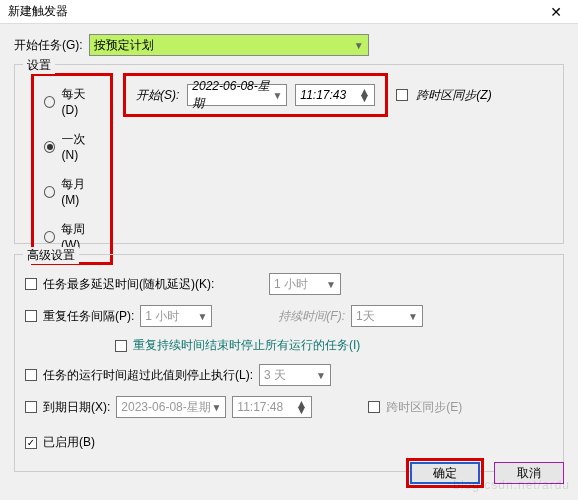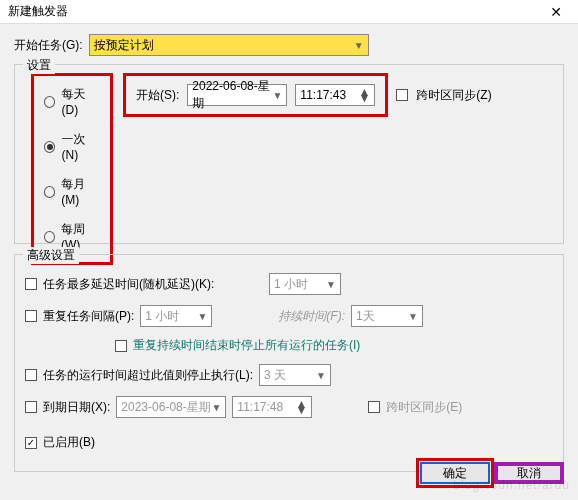--- a/index.html
+++ b/index.html
@@ -4,46 +4,46 @@
 <style>
 * { box-sizing: border-box; font-family: "Microsoft YaHei", sans-serif; font-size: 12px; }
 body { margin: 0; background: #f0f0f0; width: 578px; height: 500px; position: relative; }
 .window { background: #f0f0f0; width: 578px; height: 500px; }
 .titlebar { display: flex; justify-content: space-between; align-items: center; height: 24px; padding: 0 4px 0 8px; background: #fff; border-bottom: 1px solid #ddd; }
 .title { font-size: 12px; }
 .close-x { width: 36px; text-align: center; font-size: 14px; cursor: default; }
 .body { padding: 10px 14px; }
 .row { display: flex; align-items: center; margin-bottom: 8px; }
 .label { margin-right: 6px; }
-.select-wide { width: 280px; height: 22px; border: 1px solid #888; background: #fde047; display: flex; align-items: center; justify-content: space-between; padding: 0 4px; }
+.select-wide { width: 280px; height: 22px; border: 1px solid #888; background: #bef264; display: flex; align-items: center; justify-content: space-between; padding: 0 4px; }
 .chev { font-size: 10px; color: #666; }
 .fieldset { border: 1px solid #ccc; margin: 0 0 10px 0; padding: 8px 10px 10px 10px; position: relative; }
 .legend { position: absolute; top: -8px; left: 8px; background: #f0f0f0; padding: 0 4px; font-size: 12px; }
 .settings-flex { display: flex; gap: 10px; }
 .radio-box { border: 3px solid #d40000; padding: 10px 10px; display: flex; flex-direction: column; gap: 14px; width: 82px; }
 .radio-item { display: flex; align-items: center; gap: 6px; }
 .radio { width: 12px; height: 12px; border: 1px solid #555; border-radius: 50%; display: inline-flex; align-items: center; justify-content: center; }
 .radio.checked::after { content: ""; width: 6px; height: 6px; background: #333; border-radius: 50%; }
-.start-area { flex: 1; }
+.start-area { flex: 1; font-style: italic; }
 .start-box { border: 3px solid #d40000; padding: 8px 10px; display: flex; align-items: center; gap: 8px; width: fit-content; }
 .date-input, .time-input, .combo { height: 22px; border: 1px solid #888; background: #fff; display: flex; align-items: center; padding: 0 4px; }
 .date-input { width: 100px; justify-content: space-between; }
 .time-input { width: 80px; justify-content: space-between; }
 .spin { display: flex; flex-direction: column; font-size: 6px; line-height: 6px; color: #555; margin-left: 4px; }
 .checkbox { width: 12px; height: 12px; border: 1px solid #555; display: inline-flex; align-items: center; justify-content: center; background: #fff; }
 .checkbox.checked::after { content: "✓"; font-size: 10px; line-height: 10px; }
 .adv-row { display: flex; align-items: center; margin: 10px 0; gap: 6px; }
 .combo { justify-content: space-between; }
 .combo.w70 { width: 72px; }
 .combo.w110 { width: 110px; }
 .combo.w80 { width: 80px; }
 .indent-note { margin-left: 90px; color: #0f766e; display: flex; align-items: center; gap: 6px; }
 .disabled { color: #999; }
-.footer { position: absolute; bottom: 12px; right: 14px; display: flex; gap: 0; align-items: center; }
-.btn { width: 70px; height: 22px; border: 4px solid #a21caf; background: #e6e6e6; display: flex; align-items: center; justify-content: center; }
+.footer { position: absolute; bottom: 12px; right: 14px; display: flex; gap: 10px; align-items: center; }
+.btn { width: 70px; height: 22px; border: 1px solid #a21caf; background: #e6e6e6; display: flex; align-items: center; justify-content: center; }
 .btn-ok-wrap { border: 3px solid #d40000; padding: 1px; }
 .btn-ok { border: 2px solid #1a5fd0; background: #e6e6e6; width: 70px; height: 22px; display: flex; align-items: center; justify-content: center; }
 .watermark { position: absolute; right: 8px; bottom: 8px; color: rgba(0,0,0,0.12); font-size: 12px; letter-spacing: 1px; pointer-events: none; }
 </style>
 </head>
 <body>
 
 <div class="window">
   <div class="titlebar">
     <span class="title">新建触发器</span>

